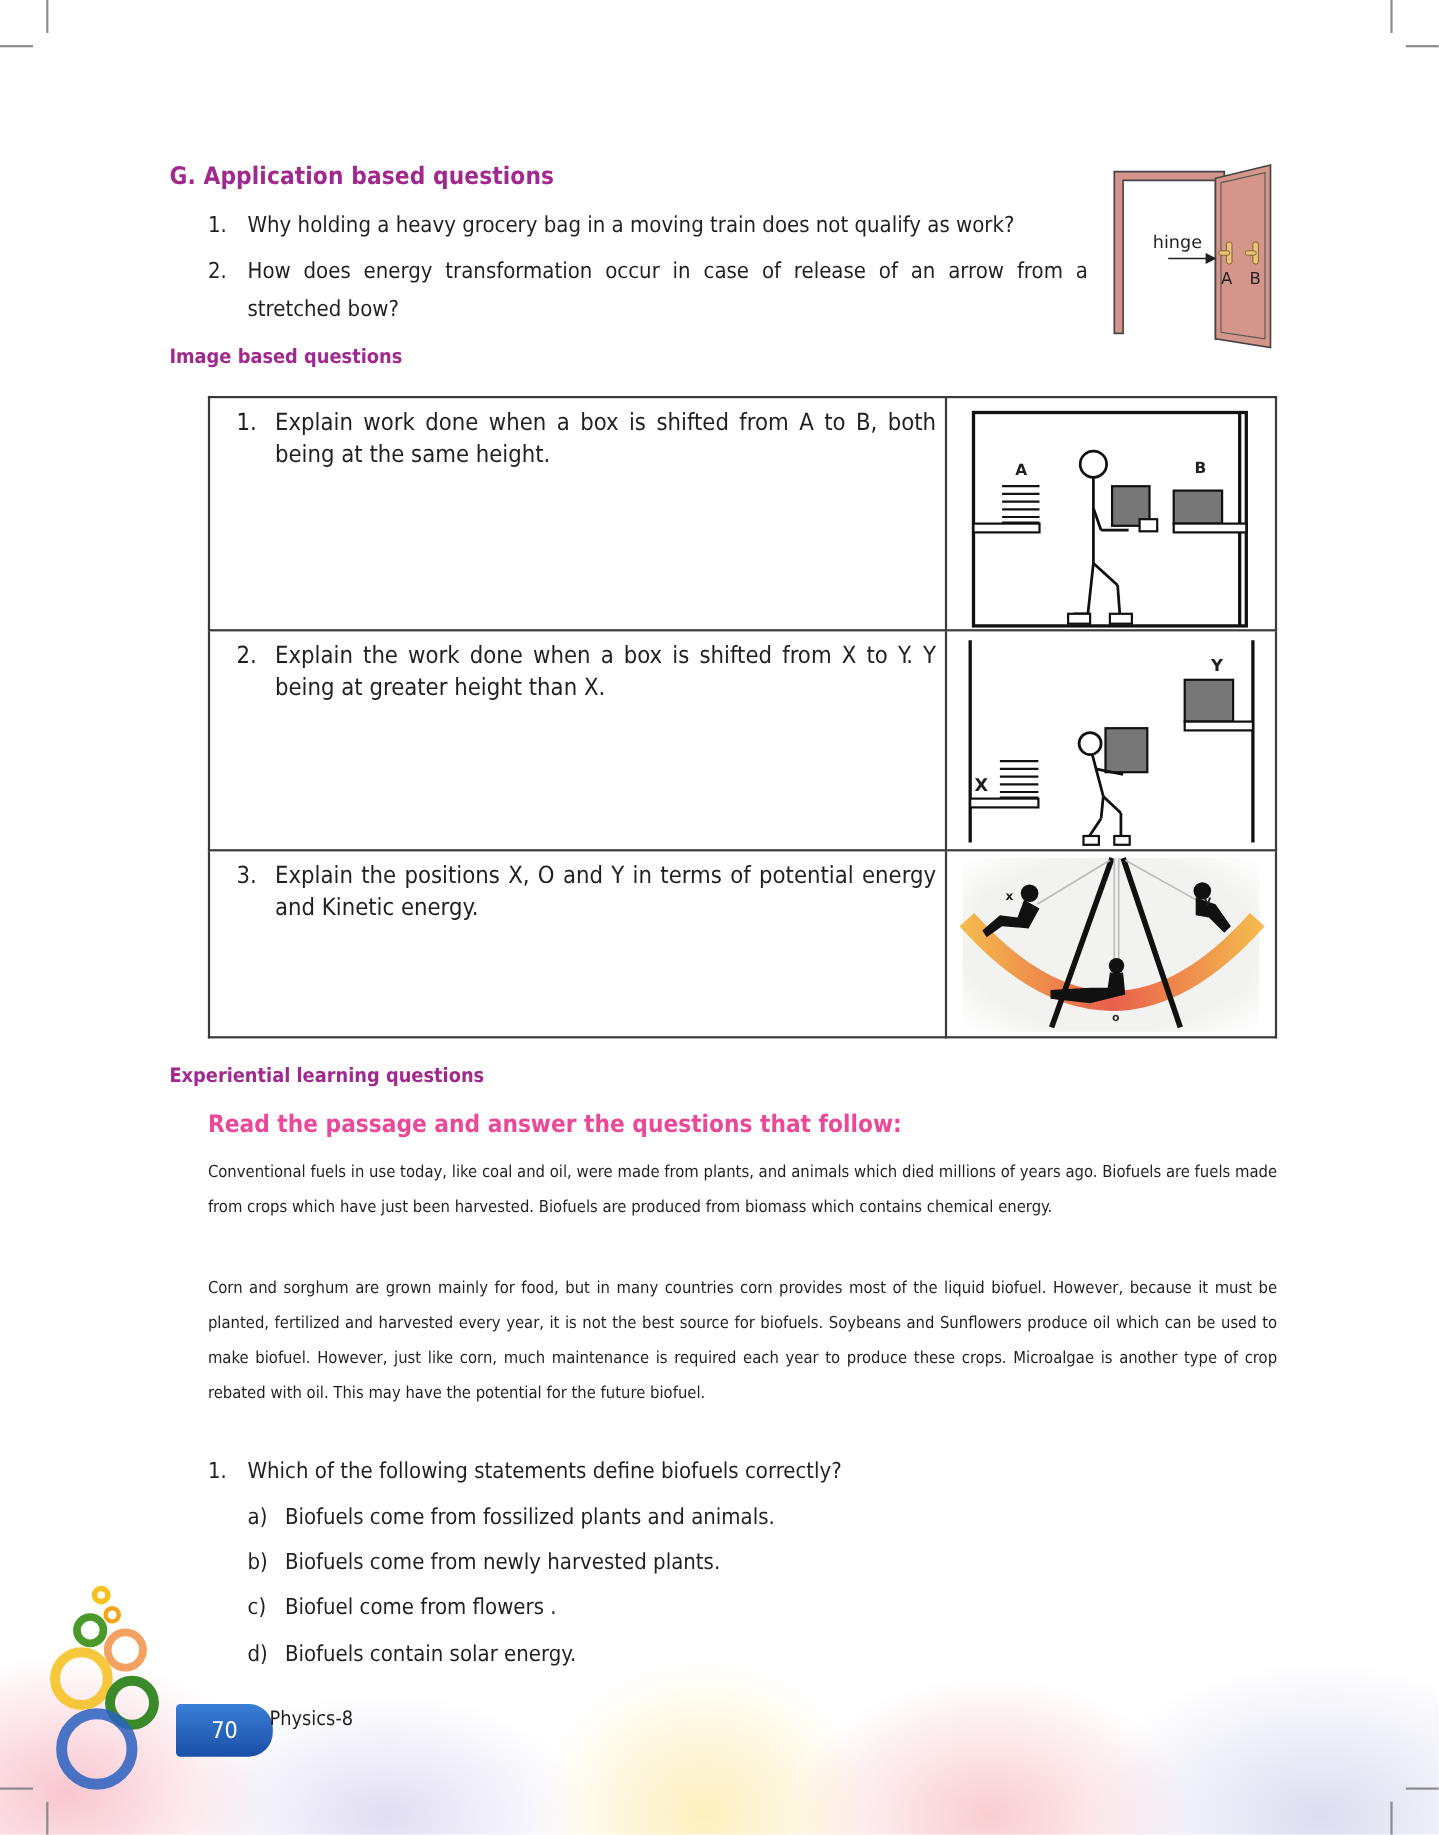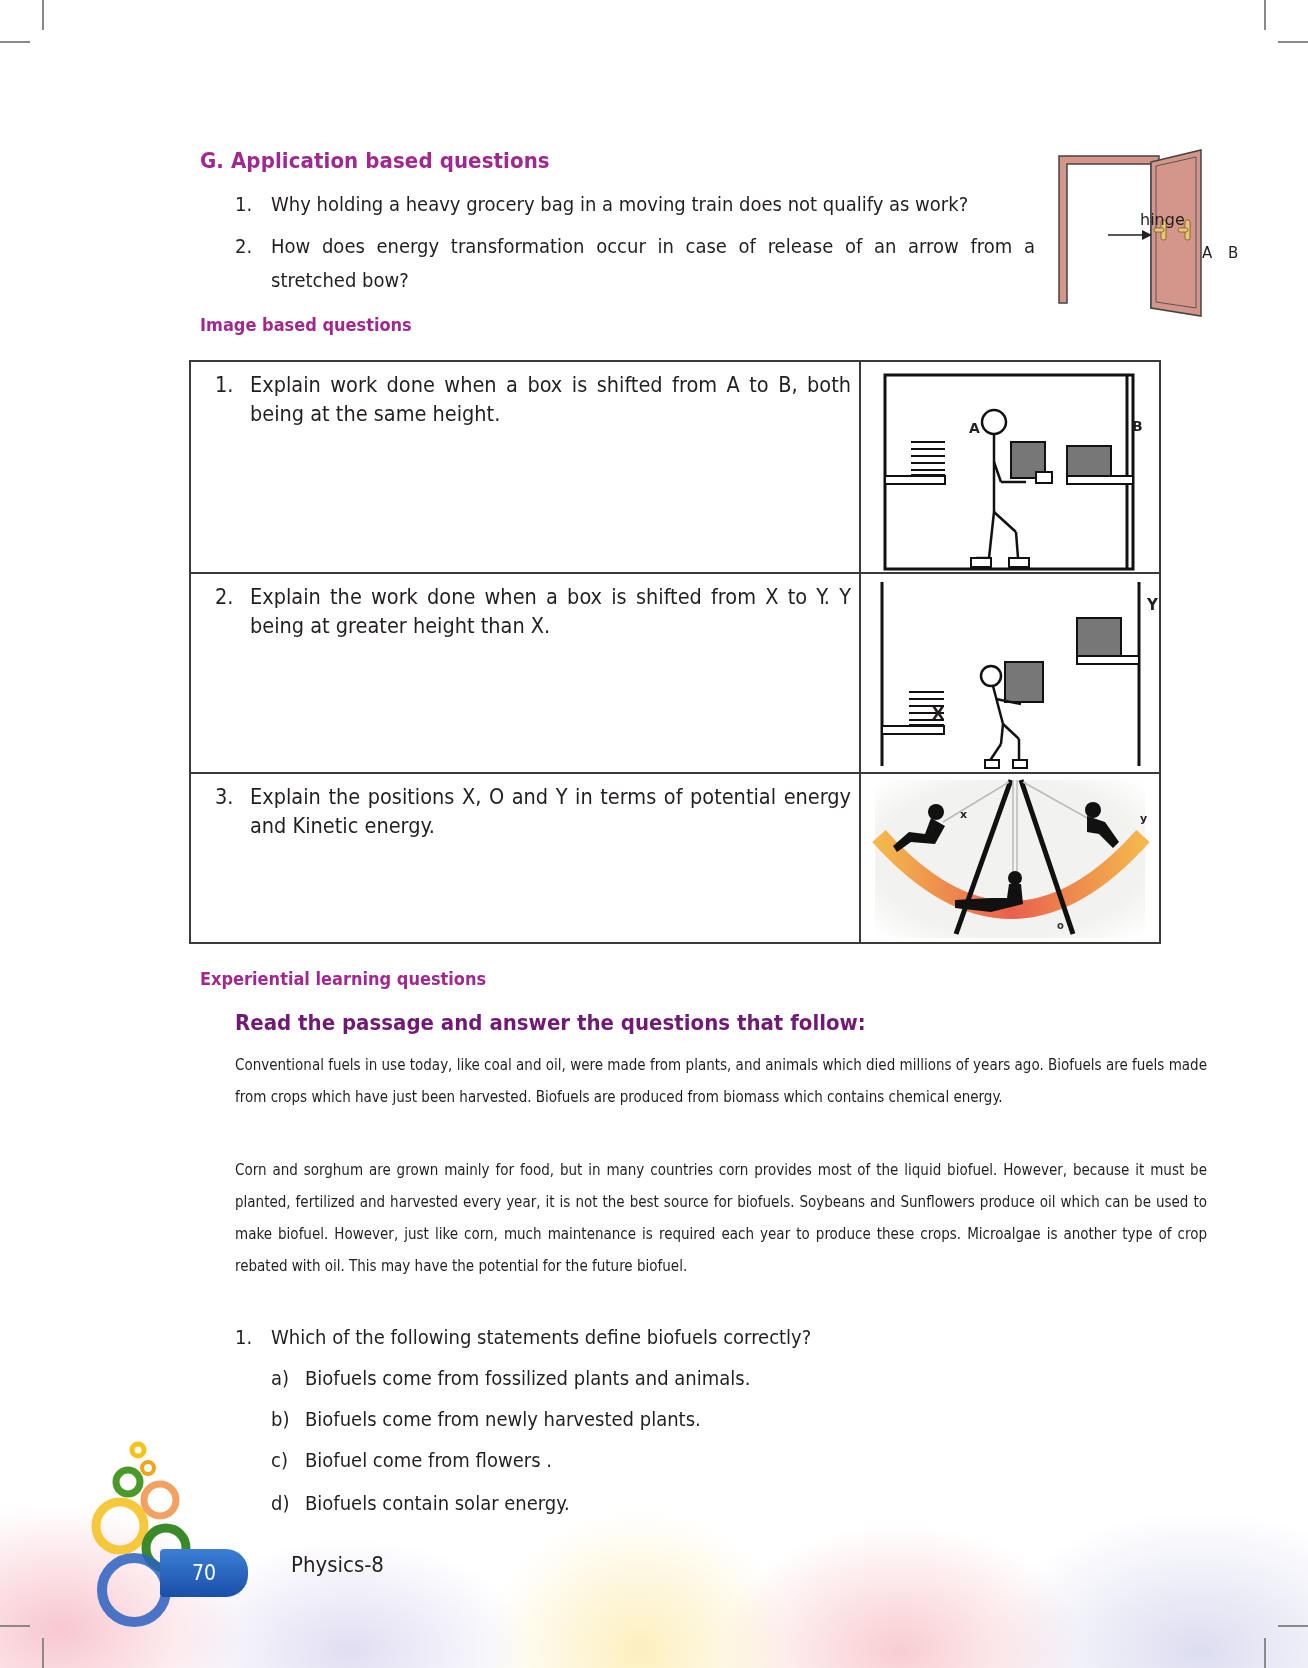--- a/index.html
+++ b/index.html
@@ -2,35 +2,35 @@
 <html><head>
 <meta charset="utf-8">
 <style>
   html, body { margin:0; padding:0; }
   body {
     width:1308px; height:1668px; position:relative; overflow:hidden;
     background:#ffffff;
     font-family:"DejaVu Sans Condensed","Liberation Sans Narrow","Liberation Sans",sans-serif;
     color:#231f20;
   }
-  .abs { position:absolute;margin-left:46px; }
+  .abs { position:absolute; }
   .crop { position:absolute; background:#8a8a8a; }
   .bg-wash {
     position:absolute; left:0; top:1330px; width:1308px; height:338px;
     background:
       radial-gradient(ellipse 260px 180px at 60px 300px, rgba(240,130,150,0.45), transparent 70%),
       radial-gradient(ellipse 260px 160px at 350px 320px, rgba(170,160,220,0.35), transparent 70%),
       radial-gradient(ellipse 220px 200px at 640px 320px, rgba(250,220,110,0.45), transparent 70%),
       radial-gradient(ellipse 260px 180px at 900px 320px, rgba(240,130,140,0.40), transparent 70%),
       radial-gradient(ellipse 300px 200px at 1200px 320px, rgba(170,170,220,0.40), transparent 70%),
       linear-gradient(to bottom, rgba(255,255,255,1), rgba(255,255,255,0));
   }
   .heading-g { color:#a0288e; font-weight:bold; font-size:22px; letter-spacing:0.1px; }
   .heading { color:#a0288e; font-weight:bold; font-size:18px; }
-  .subheading { color:#701a75; font-weight:bold; font-size:22px; }
+  .subheading { color:#ec4899; font-weight:bold; font-size:22px; }
   .q { font-size:20px; line-height:34px; }
   .para { font-size:15px; line-height:32px; text-align:justify; }
   .num { display:inline-block; width:36px; }
   table.img-q {
     position:absolute; left:189px; top:360px; width:972px; border-collapse:collapse;
     border:2px solid #3a3a3a;
   }
   table.img-q td { border:2px solid #3a3a3a; vertical-align:top; padding:0; }
   td.txt { width:670px; font-size:21.5px; line-height:29px; }
   td.txt .inner { padding:8px 8px 0 24px; display:flex; text-align:justify; }
@@ -241,13 +241,13 @@
     <circle cx="74" cy="60" r="16" fill="none" stroke="#f08a3a" stroke-width="7" opacity="0.8"></circle>
     <circle cx="34" cy="86" r="24" fill="none" stroke="#f5c01a" stroke-width="9" opacity="0.85"></circle>
     <circle cx="80" cy="108" r="20" fill="none" stroke="#3a8a2a" stroke-width="9"></circle>
     <circle cx="48" cy="150" r="32" fill="none" stroke="#2a60c0" stroke-width="10" opacity="0.85"></circle>
   </svg>
 </div>
 
 <div class="footer-num">
   <span>70</span>
 </div>
-<div class="abs" style="left:245px;top:1552px;font-size:22px;">Physics-8</div>
+<div class="abs" style="left:245px;top:1552px;font-size:18px;">Physics-8</div>
 
 </body></html>

